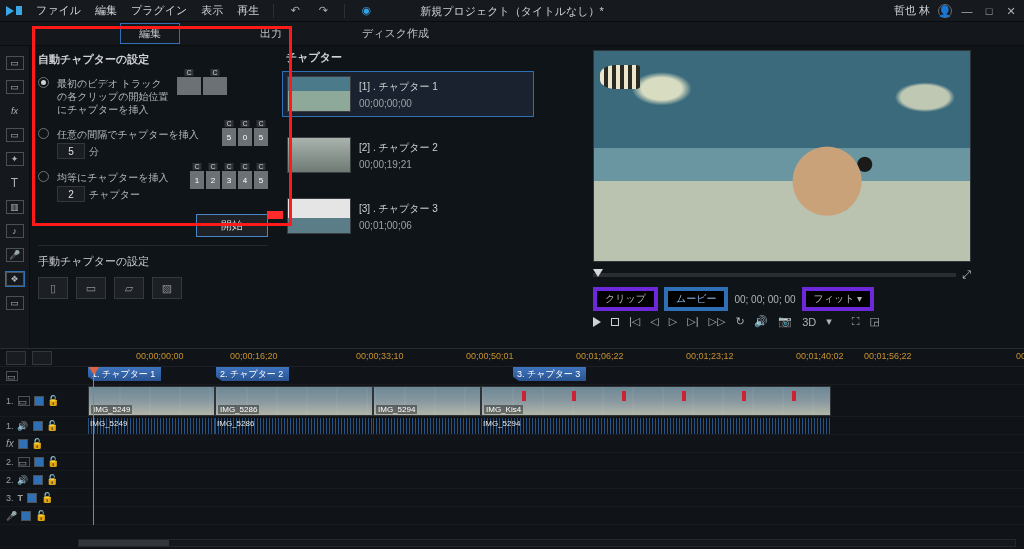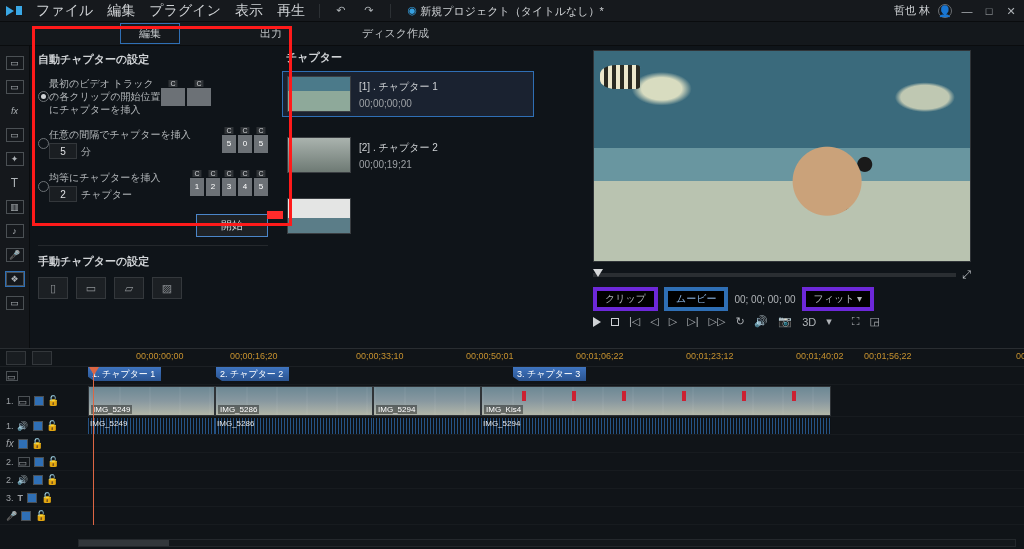--- a/index.html
+++ b/index.html
@@ -22,21 +22,21 @@
     border-bottom: 1px solid #0a0c0e;
   }
   .logo { display: flex; align-items: center; gap: 2px; }
   .logo .arrow {
     width: 0; height: 0;
     border-top: 5px solid transparent;
     border-bottom: 5px solid transparent;
     border-left: 8px solid #3aa8e6;
   }
   .logo .cam { width: 6px; height: 9px; background: #3aa8e6; }
-  .menu-item { color:#cfd2d5; cursor: pointer; font-size:14px;}
+  .menu-item { color:#cfd2d5; cursor: pointer; font-size:11px;}
   .menubar .spacer { flex: 1; }
   .menubar .sep { width:1px; height:14px; background:#2c3034; }
   .menubar .ico { width:14px; height:14px; display:inline-flex;align-items:center;justify-content:center;color:#aeb3b7;}
   .title-center { position:absolute; left:50%; top:4px; transform:translateX(-50%); font-size:11px; color:#cfd2d5;}
   .title-right  { color:#cfd2d5; display:flex; align-items:flex-end; gap:8px;}
   .title-right .avatar { width:14px;height:14px;border-radius:50%;border:1px solid #6a6e72;display:flex;align-items:center;justify-content:center;}
   .brand { position:absolute; right:10px; top:22px; font-size:15px; color:#d9dcdf; letter-spacing:0.5px;}
   
   .tabbar {
     height: 24px; background:#14181c; display:flex; align-items:center;
@@ -51,33 +51,33 @@
   .left-rail { width:30px; background:#15181c; display:flex; flex-direction:column; align-items:center; gap:10px; padding-top:10px;border-right:1px solid #0a0c0e;}
   .left-rail .rail-ico { width:18px;height:14px; color:#aeb3b7; border:1px solid #4b5054; font-size:9px;display:flex;align-items:center;justify-content:center;}
   .left-rail .rail-ico.fx { border:none; font-style:italic;}
   .left-rail .rail-ico.active { outline:1px solid #2f6fb5; }
   .panel-col { flex:1; display:flex; }
   
   .settings { width: 246px; padding: 6px 8px 8px 8px; position:relative;}
   .highlight-box { position:absolute; left:2px; top:-20px; width:260px; height:200px; border:3px solid #ff1a1a; pointer-events:none; z-index:5;}
   .red-tag { position:absolute; right:6px; bottom:4px; width:16px; height:8px; background:#ff2b2b; z-index:6;}
   .panel-title { font-size:11px; color:#d0d3d6; margin-bottom:10px; font-weight:bold;}
-  .opt-row { display:flex; align-items:center; margin-bottom:12px; font-size:10px; color:#b5b9bc;}
+  .opt-row { display:flex; align-items:flex-start; gap:8px; margin-bottom:12px; font-size:10px; color:#b5b9bc;}
   .radio { width:11px;height:11px;border-radius:50%;border:1px solid #6d7276;flex-shrink:0; display:flex;align-items:center;justify-content:center;}
   .radio.sel::after{content:"";width:5px;height:5px;border-radius:50%;background:#cfd2d5;}
   .opt-label { width:112px; line-height:1.3;}
   .clip-preview { display:flex; gap:2px;}
   .clip-preview .seg { position:relative; width:24px;height:18px;background:#6c7176;}
   .clip-preview .seg::before{content:"C";position:absolute;top:-8px;left:50%;transform:translateX(-50%);font-size:7px;background:#2e3236;color:#d6d8da;padding:0 2px;}
   .clip-preview.small .seg { width:14px; }
   .clip-preview .seg.num { font-size:8px; color:#fff; display:flex;align-items:center;justify-content:center;}
   .num-input { width:28px; height:16px; background:#1a1e22; border:1px solid #33373b; color:#e0e2e4; text-align:center; font-size:10px;}
   .start-btn { margin-left:auto; display:block; background:#1e2226; border:1px solid #4b86c9; color:#d6d9dc; padding:3px 24px; font-size:11px; cursor:pointer;}
   .settings hr { border:none; border-top:1px solid #24282c; margin:8px 0;}
-  .manual-title { font-size:11px; color:#d0d3d6; font-weight:bold; margin-bottom:8px;}
+  .manual-title { font-size:11px; color:#d0d3d6; font-weight:normal; margin-bottom:8px;}
   .manual-row { display:flex; gap:8px;}
   .manual-row .mbtn { width:30px;height:22px;border:1px solid #34383c;background:#1c2024;display:flex;align-items:center;justify-content:center;color:#8d9195;}
   
   .chapter-col { width: 264px; padding:0 6px;}
   .chapter-col .col-title { font-size:11px; color:#d0d3d6; margin:4px 0 6px 4px; font-weight:bold;}
   .chapter-item { display:flex; gap:8px; padding:4px; margin-bottom:15px; border:1px solid transparent;}
   .chapter-item.sel { border:1px solid #2f6fb5; background:#1a2230;}
   .ch-thumb { width:64px; height:36px; background:#556; border:1px solid #3a3e42; position:relative; overflow:hidden;}
   .ch-thumb.fish { background:linear-gradient(#4b7a8a 40%,#8ea99a 40%);}
   .ch-thumb.bridge { background:linear-gradient(#aab3ae, #6e7a74);}
@@ -273,20 +273,24 @@
       </div>
       <div class="chapter-item">
         <div class="ch-thumb bridge"></div>
         <div class="ch-info">
           <div class="ch-name">[2] . チャプター 2</div>
           <div class="ch-time">00;00;19;21</div>
         </div>
       </div>
       <div class="chapter-item">
         <div class="ch-thumb sea"></div>
+        <div class="ch-info">
+          <div class="ch-name">[3] . チャプター 3</div>
+          <div class="ch-time">00;01;00;06</div>
+        </div>
       </div>
     </div>
 
     <div class="preview-col">
       <div class="preview">
         <div class="stripefish"></div>
       </div>
       <div class="scrub-row">
         <div class="scrub">
             <div class="play"></div>

